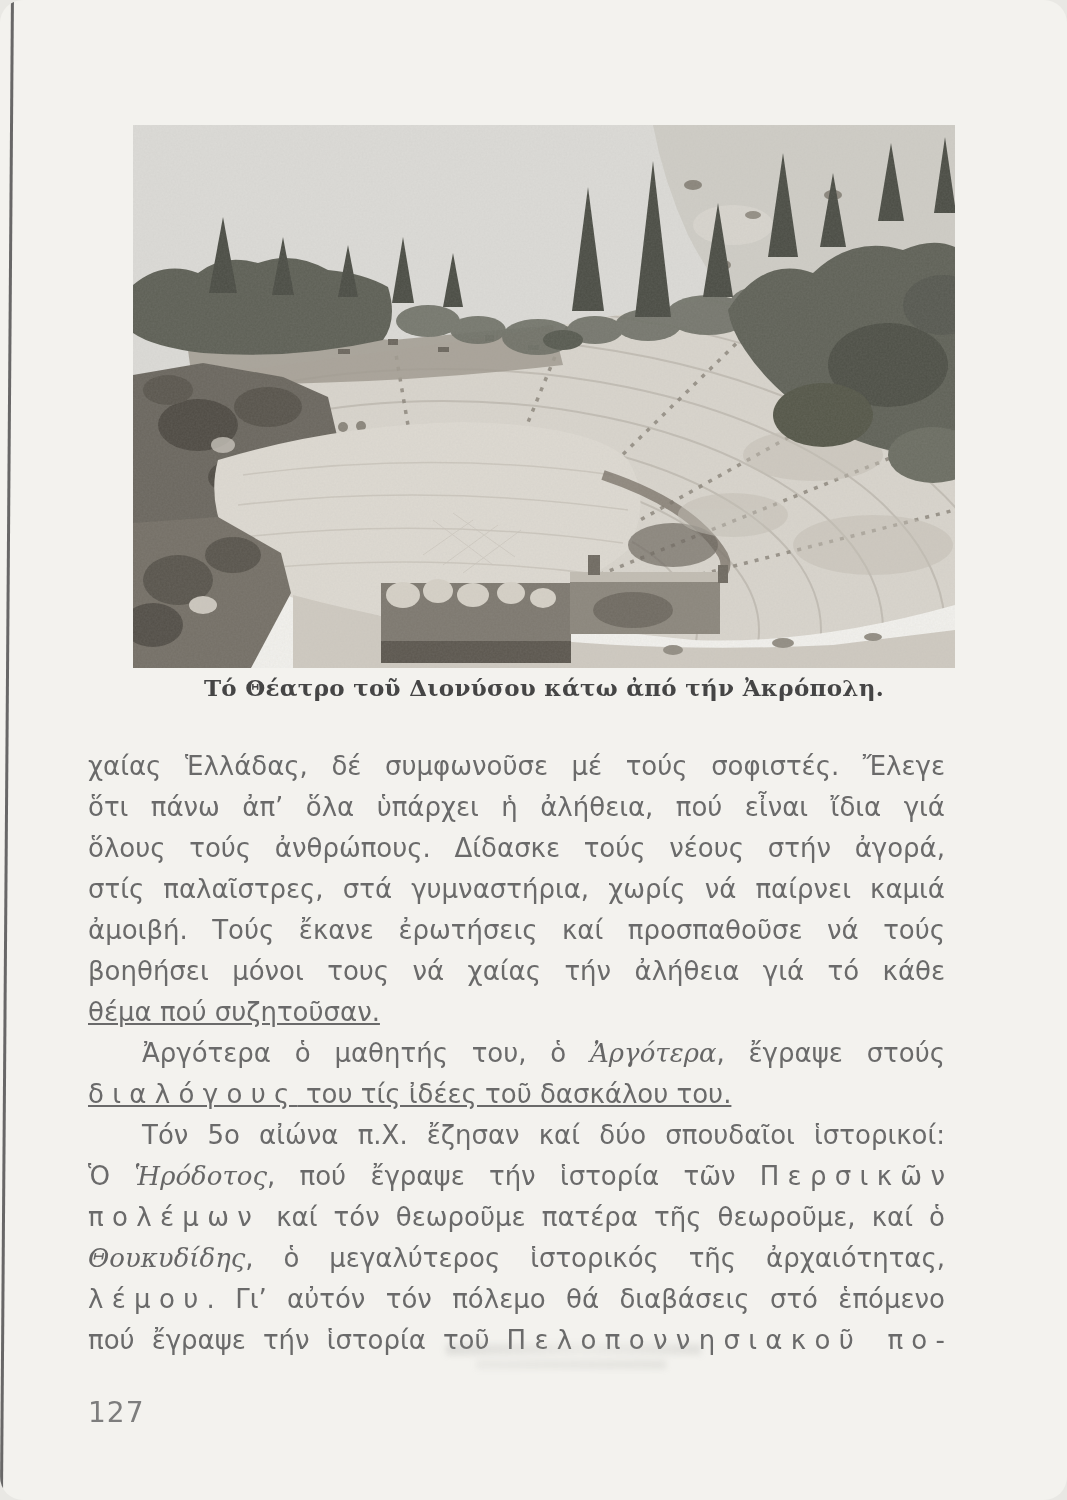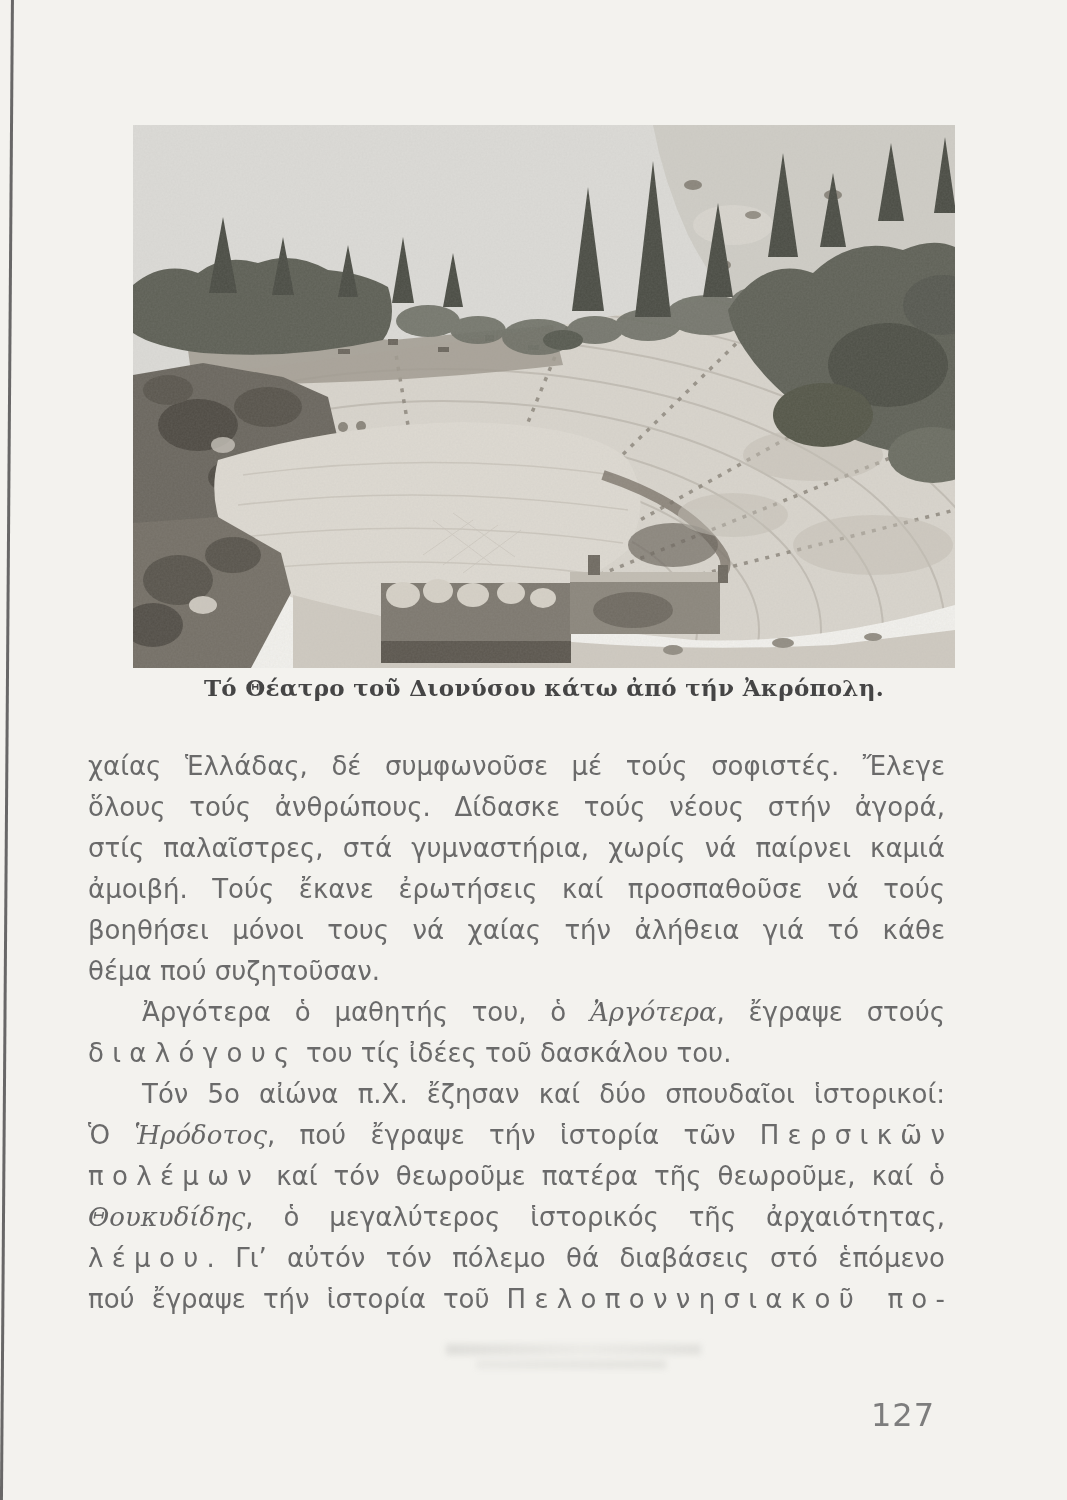--- a/index.html
+++ b/index.html
@@ -1,19 +1,20 @@
 <!DOCTYPE html>
 <html><head>
 <meta charset="utf-8">
 <style>
   html,body{margin:0;padding:0;background:#e9e8e4;}
   .page{
     position:relative;width:1067px;height:1500px;margin:0 auto;
     background:#f3f2ee;overflow:hidden;
     font-family:"DejaVu Sans",sans-serif;
+    border-radius:23px;
   }
   .scan-edge{
     position:absolute;left:11px;top:-8px;width:2.5px;height:1520px;
     background:#4f4f4f;transform:rotate(0.42deg);transform-origin:top left;
     opacity:.85;
   }
   .photo{
     position:absolute;left:133px;top:125px;width:822px;height:543px;margin:0;
     filter:blur(0.4px);
   }
@@ -22,29 +23,29 @@
     position:absolute;left:133px;top:674px;width:822px;
     text-align:center;
     font-family:"DejaVu Serif",serif;font-weight:bold;
     font-size:23px;color:#454545;letter-spacing:.3px;
   }
   .body-text{
     position:absolute;left:88px;top:726px;width:857px;
     font-size:26px;line-height:41px;color:#6a6a6a;margin-top:20px;
   }
   .ln{height:41px;text-align:justify;text-align-last:justify;}
-  .ln.l{text-align:center;text-align-last:left;}
+  .ln.l{text-align:center;text-align-last:left;text-decoration:underline;}
   .ln.ind{text-indent:54px;}
   .r{white-space:pre-wrap;}
   .r.it{font-family:"DejaVu Serif",serif;font-style:italic;color:#666;}
   .r.sp{letter-spacing:.32em;}
   .ln .r.sp:last-child{margin-right:-.32em;}
   .page-number{
     position:absolute;left:88px;top:1396px;width:847px;
-    text-align:right;font-size:32px;color:#7d7d7d;letter-spacing:1px;
+    text-align:left;font-size:28px;color:#7d7d7d;letter-spacing:1px;
   }
   .ghost{position:absolute;left:446px;top:1342px;width:270px;height:34px;
     filter:blur(3px);opacity:.55;pointer-events:none;}
   .ghost::before{content:"";position:absolute;left:0;top:2px;width:255px;height:11px;
     background:linear-gradient(90deg,rgba(145,145,142,.38),rgba(165,165,160,.18) 55%,rgba(150,150,147,.34));}
   .ghost::after{content:"";position:absolute;left:30px;top:18px;width:190px;height:9px;
     background:linear-gradient(90deg,rgba(160,160,156,.22),rgba(150,150,146,.30));}
 </style>
 </head>
 <body>
@@ -224,20 +225,21 @@
       </g>
 
       <rect x="0" y="0" width="822" height="543" filter="url(#grain)" opacity="0.25"></rect>
     </svg>
   </figure>
 
   <div class="caption">Τό Θέατρο τοῦ Διονύσου κάτω ἀπό τήν Ἀκρόπολη.</div>
 
   <div class="body-text">
     <div class="ln j"><span class="r">χαίας Ἑλλάδας, δέ συμφωνοῦσε μέ τούς σοφιστές. Ἔλεγε</span></div>
+    <div class="ln j"><span class="r">ὅτι πάνω ἀπ’ ὅλα ὑπάρχει ἡ ἀλήθεια, πού εἶναι ἴδια γιά</span></div>
     <div class="ln j"><span class="r">ὅλους τούς ἀνθρώπους. Δίδασκε τούς νέους στήν ἀγορά,</span></div>
     <div class="ln j"><span class="r">στίς παλαῖστρες, στά γυμναστήρια, χωρίς νά παίρνει καμιά</span></div>
     <div class="ln j"><span class="r">ἀμοιβή. Τούς ἔκανε ἐρωτήσεις καί προσπαθοῦσε νά τούς</span></div>
     <div class="ln j"><span class="r">βοηθήσει μόνοι τους νά χαίας τήν ἀλήθεια γιά τό κάθε</span></div>
     <div class="ln l"><span class="r">θέμα πού συζητοῦσαν.</span></div>
     <div class="ln j ind"><span class="r">Ἀργότερα ὁ μαθητής του, ὁ </span><span class="r it">Ἀργότερα</span><span class="r">, ἔγραψε στούς</span></div>
     <div class="ln l"><span class="r sp">διαλόγους</span><span class="r"> του τίς ἰδέες τοῦ δασκάλου του.</span></div>
     <div class="ln j ind"><span class="r">Τόν 5ο αἰώνα π.Χ. ἔζησαν καί δύο σπουδαῖοι ἱστορικοί:</span></div>
     <div class="ln j"><span class="r">Ὁ </span><span class="r it">Ἡρόδοτος</span><span class="r">, πού ἔγραψε τήν ἱστορία τῶν </span><span class="r sp">Περσικῶν</span></div>
     <div class="ln j"><span class="r sp">πολέμων</span><span class="r"> καί τόν θεωροῦμε πατέρα τῆς θεωροῦμε, καί ὁ</span></div>

